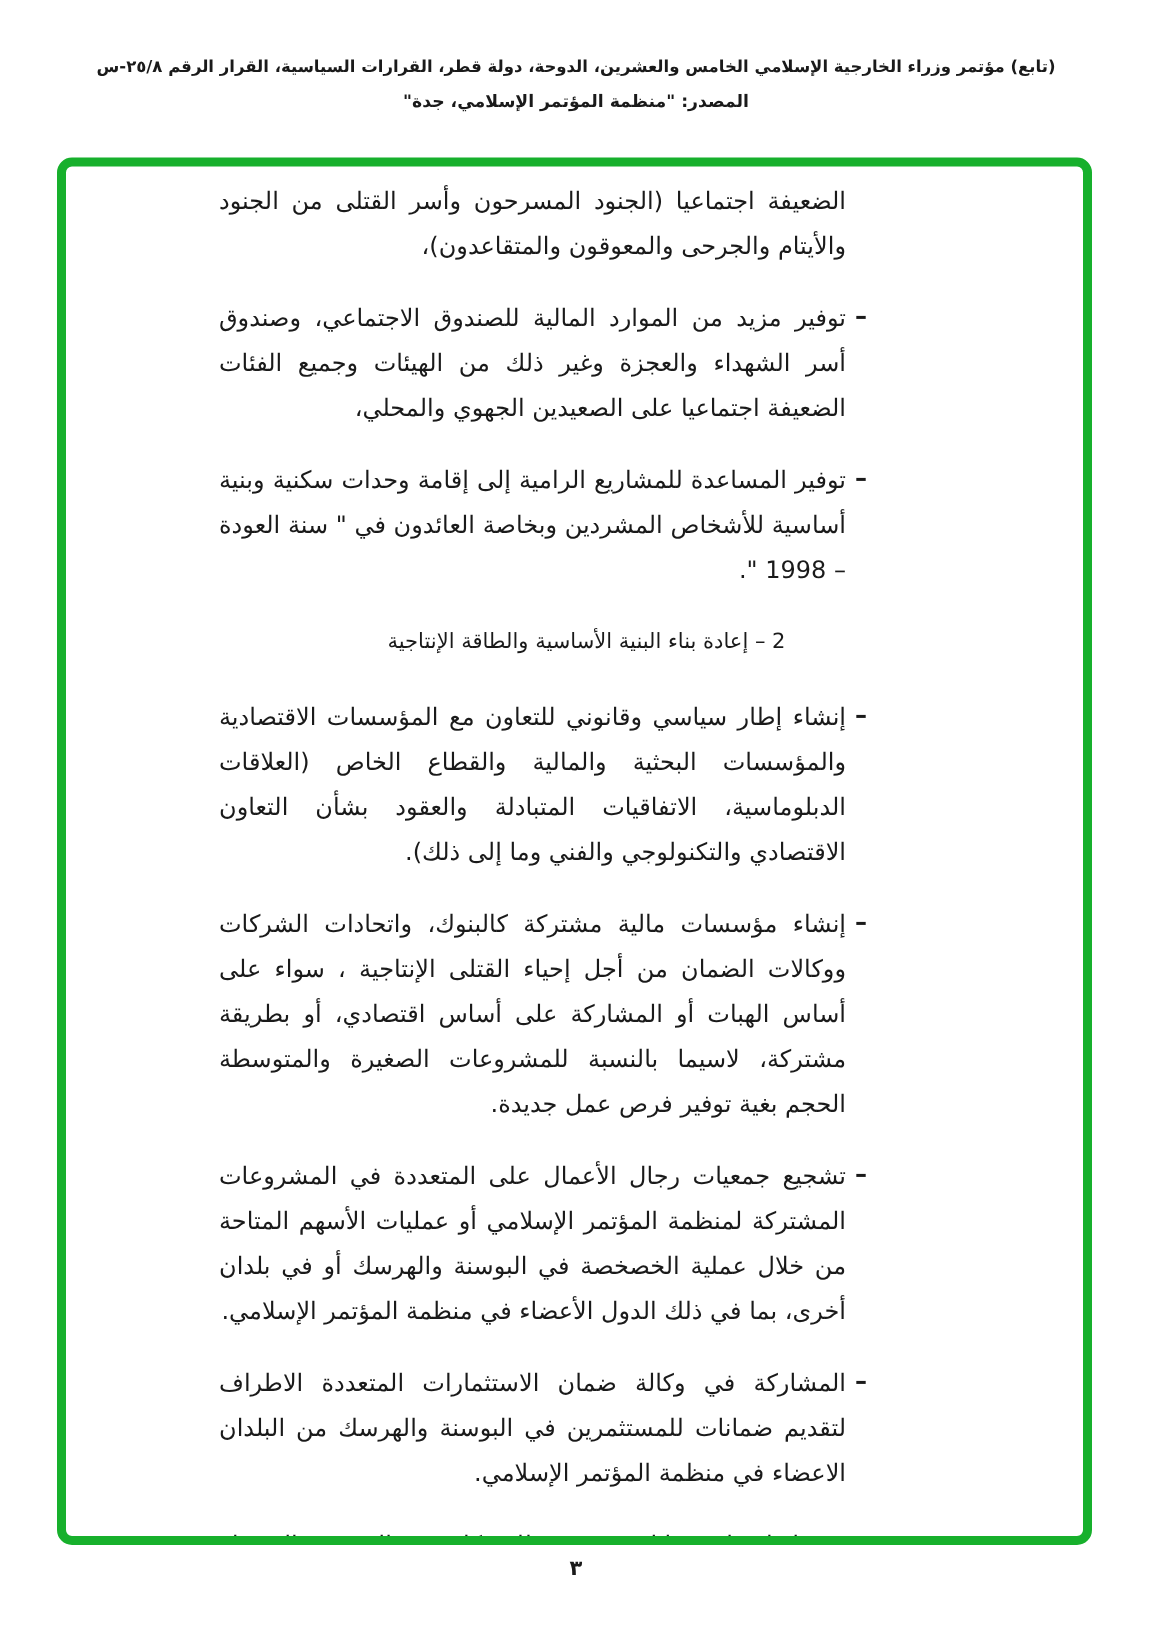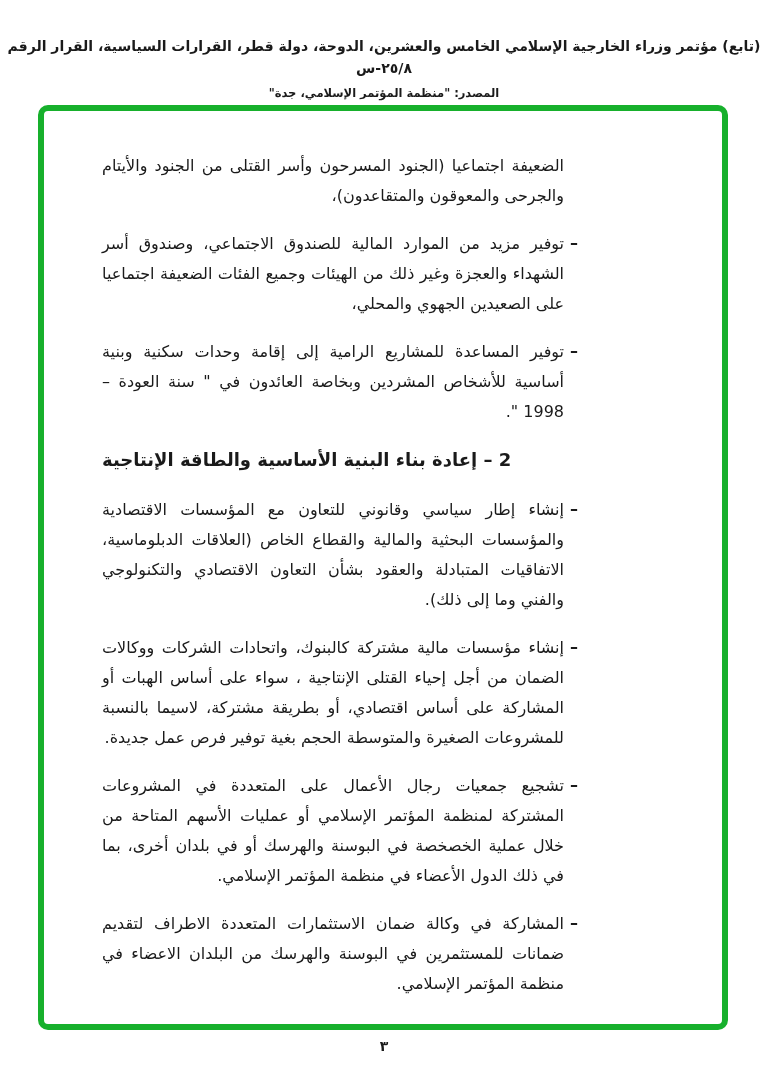--- a/index.html
+++ b/index.html
@@ -6,42 +6,42 @@
   body{
     width:768px;height:1085px;background:#ffffff;overflow:hidden;
     font-family:"DejaVu Sans",sans-serif;color:#1a1a1a;position:relative;
   }
   .page{width:768px;height:1085px;position:relative;background:#fff;}
   
   .doc-header{
     direction:rtl;text-align:center;padding-top:36px;
     font-weight:bold;line-height:1.55;
   }
-  .doc-header .title-line{font-size:14px;}
+  .doc-header .title-line{font-size:11px;}
   .doc-header .source-line{font-size:11.5px;margin-top:6px;}
   
   .green-frame{
     position:absolute;left:38px;top:105px;width:690px;height:925px;
     box-sizing:border-box;border:6px solid #17b02c;border-radius:10px;
     background:transparent;overflow:hidden;
   }
   .frame-content{
     direction:rtl;box-sizing:border-box;height:100%;
-    padding:40px 158px 10px 58px;
-    font-size:16px;line-height:30px;text-align:justify;
+    padding:8px 158px 10px 58px;
+    font-size:16px;line-height:30px;text-align:justify;margin-left:44px;
   }
   .para{margin:0 0 18px 0;}
   .bullet{position:relative;margin:0 0 18px 0;}
   .dash{
     position:absolute;right:-30px;top:-1px;width:24px;
     text-align:left;font-weight:bold;
   }
   .heading{
-    font-weight:bold;font-size:18px;line-height:30px;
-    margin:4px -72px 20px 0;text-align:left;
+    font-weight:normal;font-size:14px;line-height:30px;
+    margin:4px -72px 20px 0;text-align:center;
   }
   .page-number{
     position:absolute;top:1038px;left:0;width:768px;
     text-align:center;font-size:14px;font-weight:bold;
   }
 </style>
 </head>
 <body>
 
 <div class="page">

